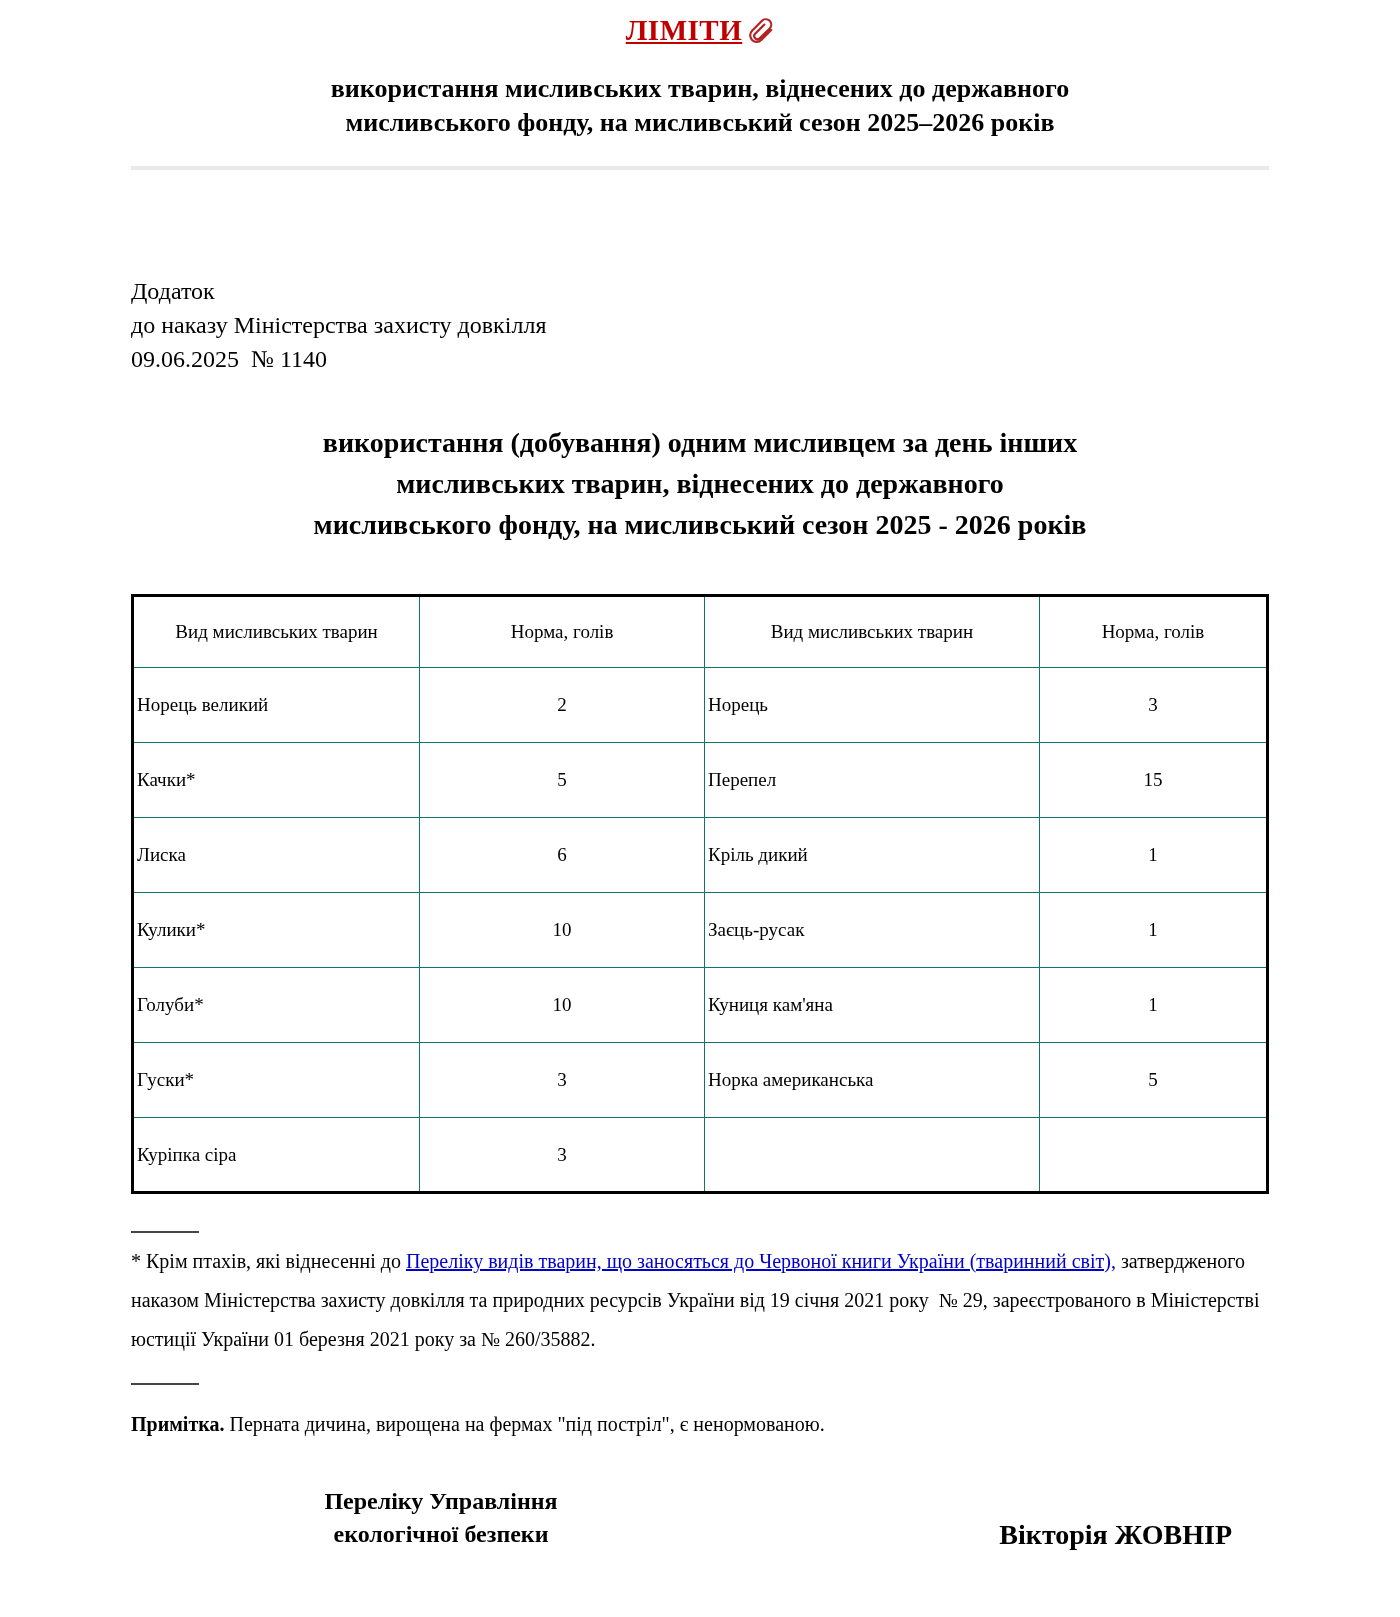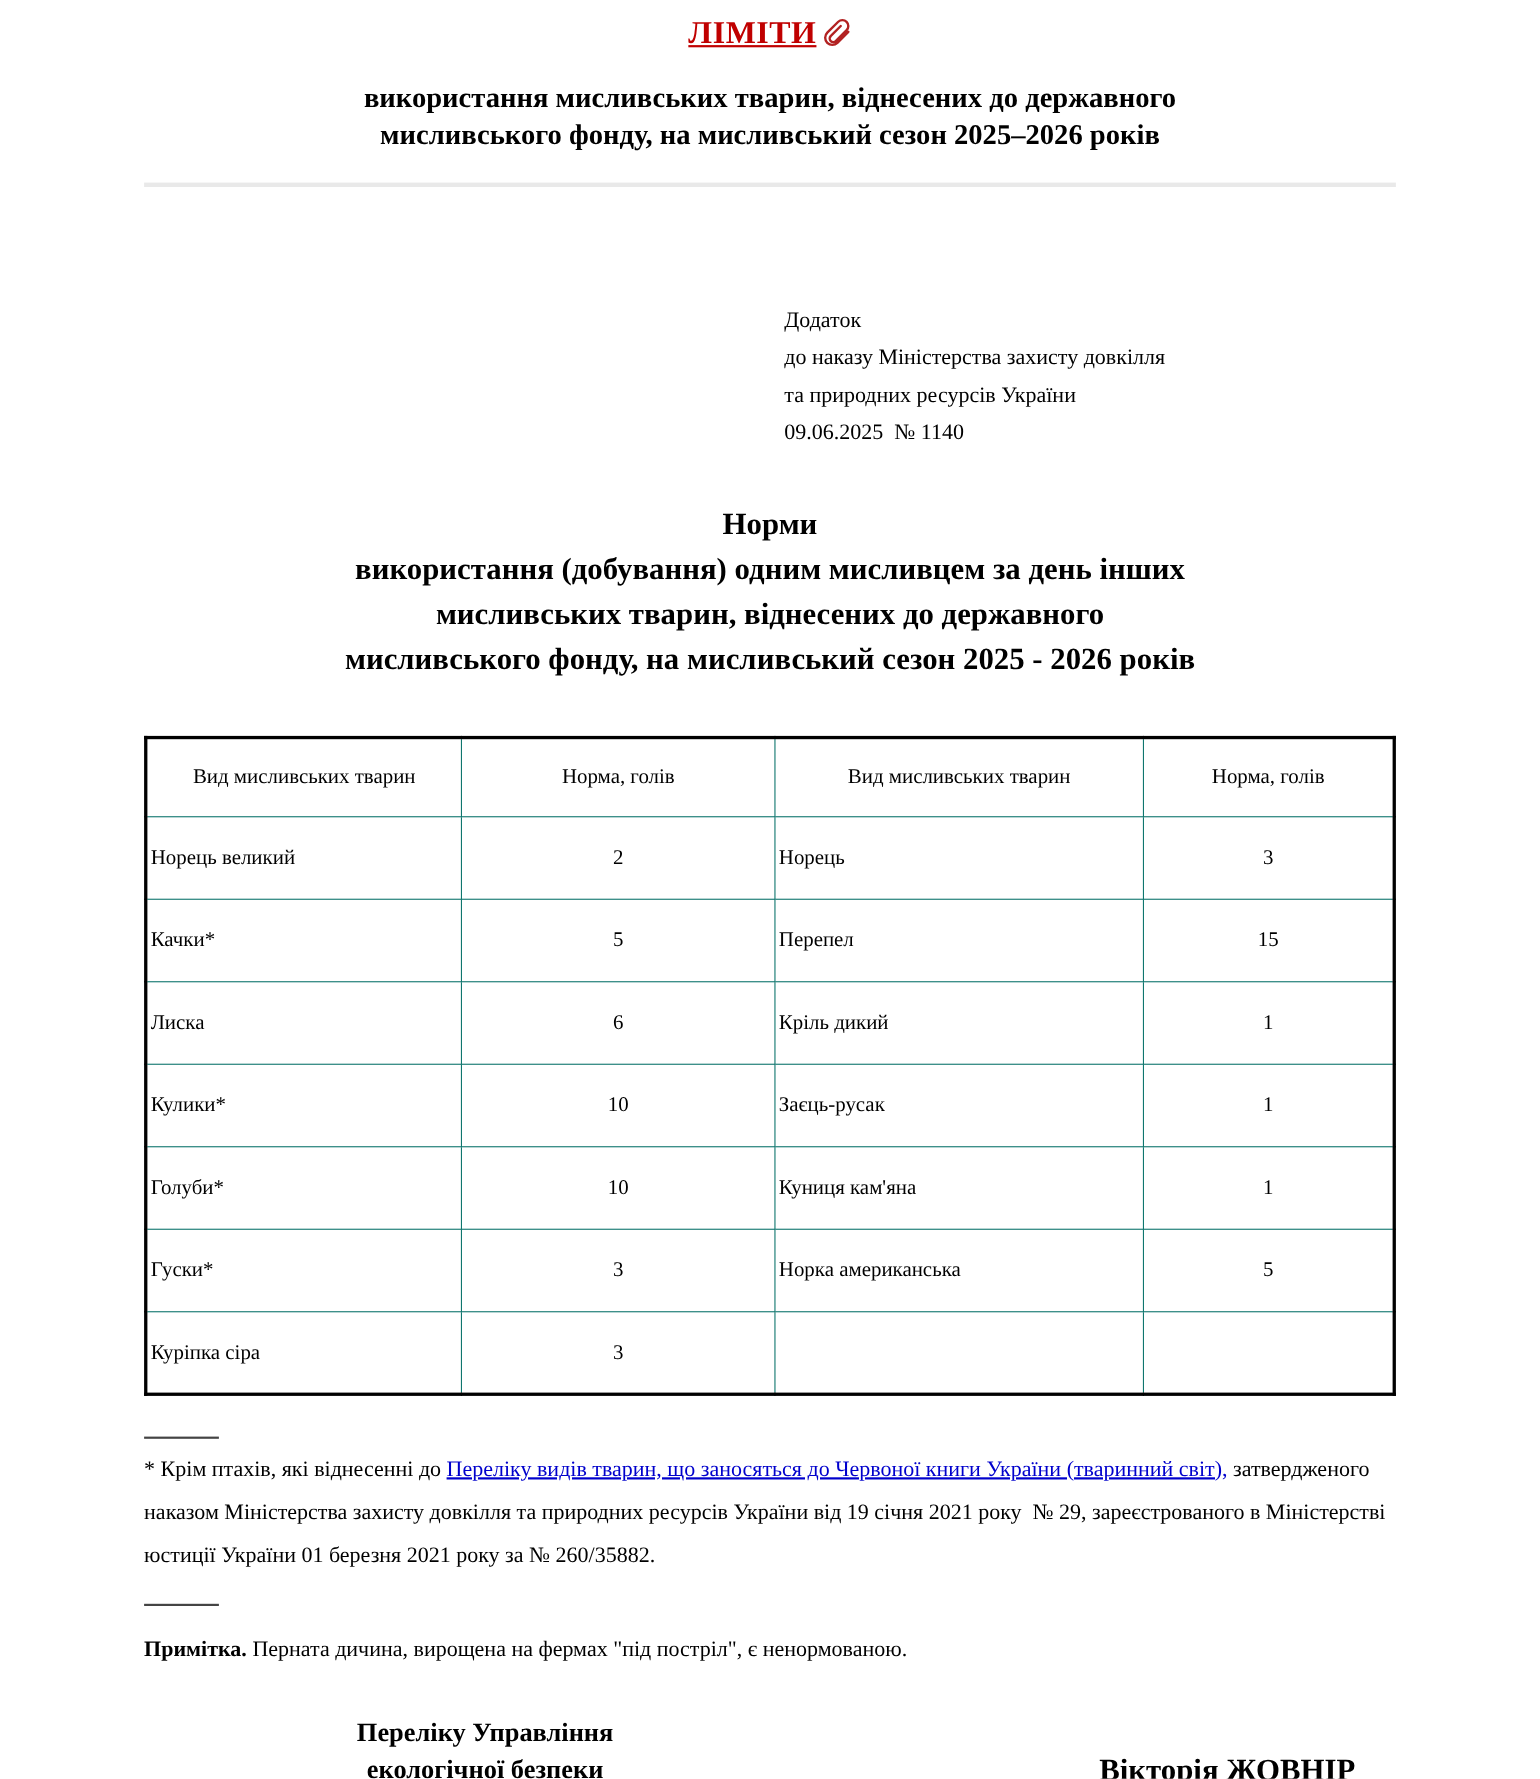--- a/index.html
+++ b/index.html
@@ -28,22 +28,22 @@
   .paperclip{vertical-align:-4px;margin-left:6px;}
   .subtitle{
     margin-top:25px;font-size:26px;font-weight:bold;line-height:34px;text-align:center;
   }
   .divider{
     margin-top:26px;height:4px;background:var(--divider-gray);border:none;
   }
 
   
   .appendix{
-    margin-top:104px;margin-left:582px;
-    font-size:20px;line-height:34px;text-align:left;
+    margin-top:104px;
+    font-size:24px;line-height:34px;text-align:left;
   }
 
   
   .norms-heading{
     margin-top:46px;text-align:center;font-size:28px;font-weight:bold;line-height:41px;
   }
 
   
   table.norms{
     margin-top:49px;width:100%;
@@ -97,26 +97,24 @@
       <div>використання мисливських тварин, віднесених до державного</div>
       <div>мисливського фонду, на мисливський сезон 2025–2026 років</div>
     </div>
   </div>
 
   <hr class="divider">
 
   <div class="appendix">
     <div>Додаток</div>
     <div>до наказу Міністерства захисту довкілля</div>
-    <div>та природних ресурсів України</div>
     <div>09.06.2025 &nbsp;№ 1140</div>
   </div>
 
   <div class="norms-heading">
-    <div>Норми</div>
     <div>використання (добування) одним мисливцем за день інших</div>
     <div>мисливських тварин, віднесених до державного</div>
     <div>мисливського фонду, на мисливський сезон 2025 - 2026 років</div>
   </div>
 
   <table class="norms">
     <colgroup>
         <col class="c1">
         <col class="c2">
         <col class="c3">

